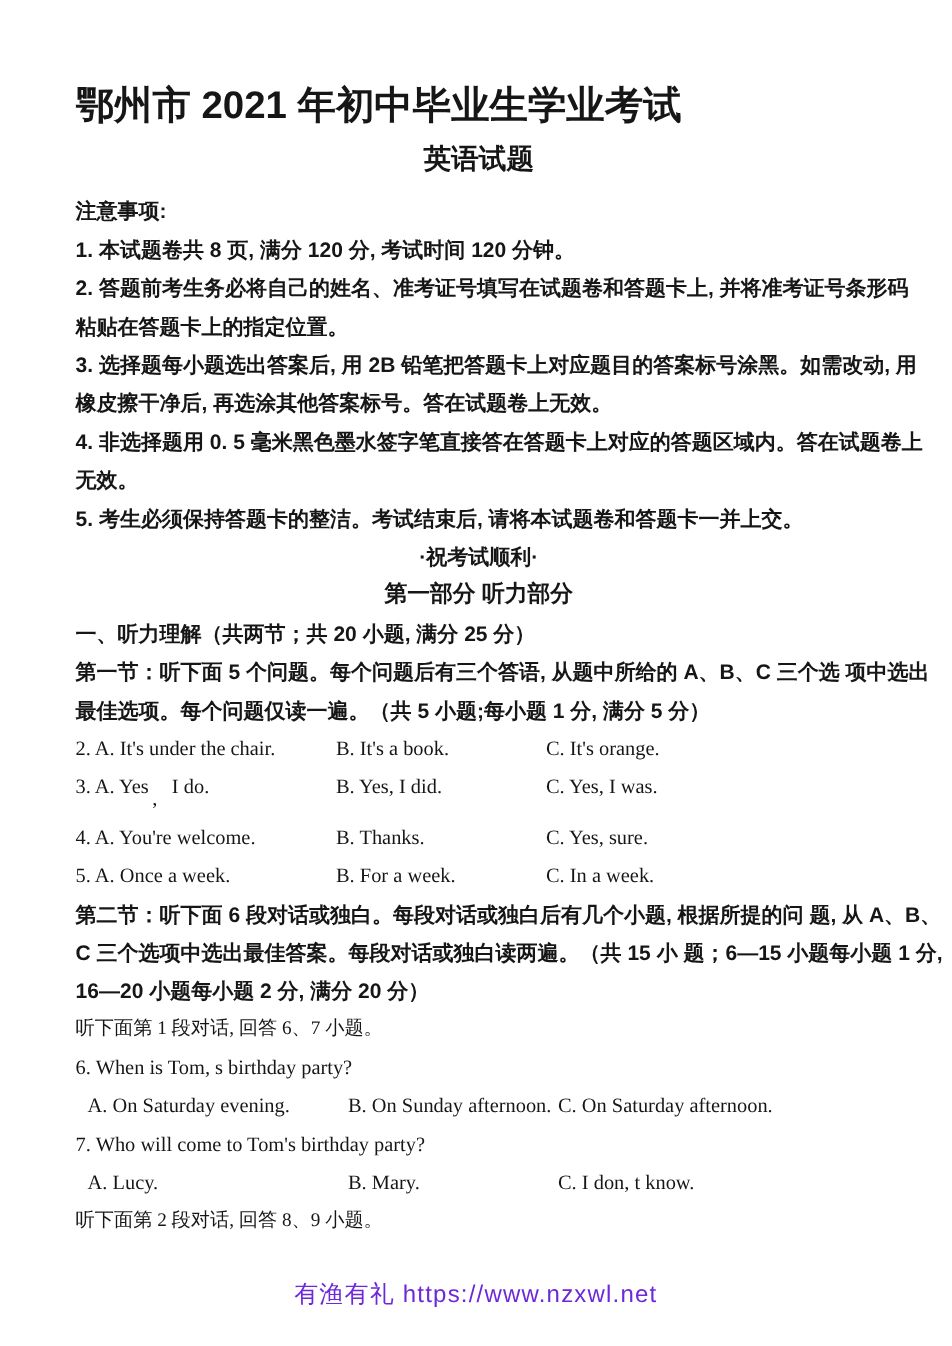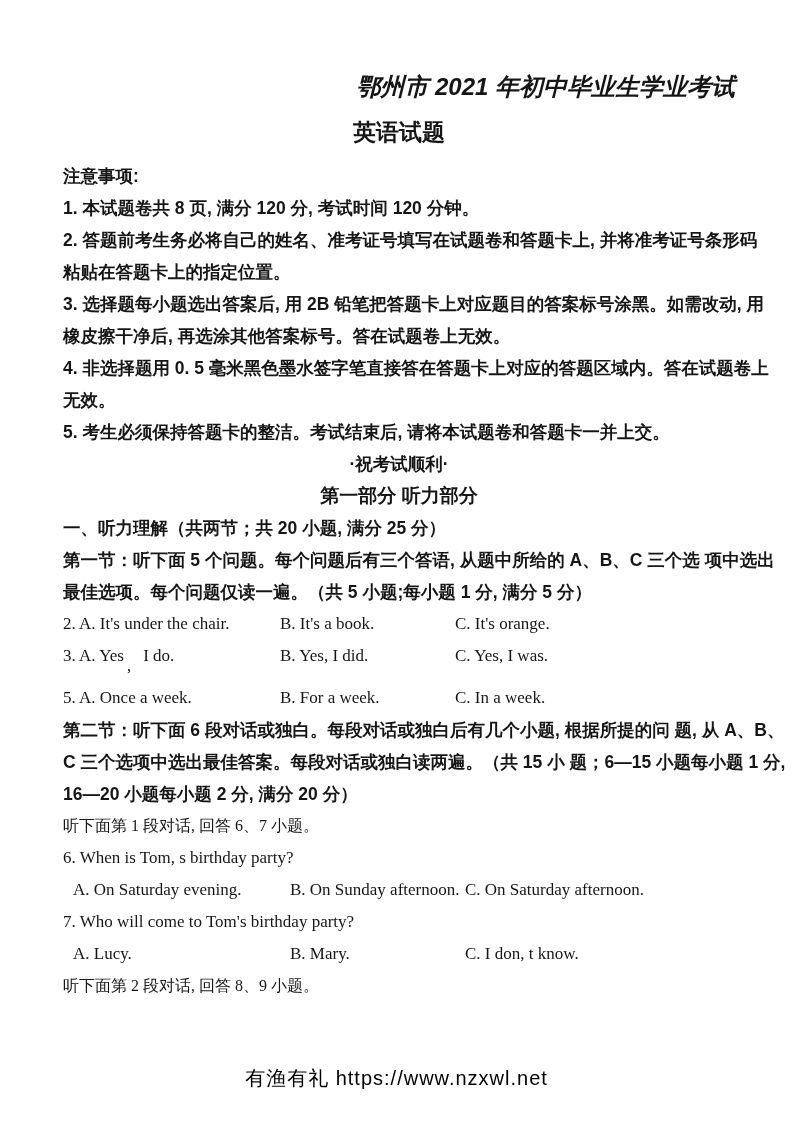--- a/index.html
+++ b/index.html
@@ -6,27 +6,26 @@
   .page {
     position:relative;
     width:793px; height:1122px;
     background:#ffffff;
     color:#161616;
     font-family:"Liberation Serif", serif;
     overflow:hidden;
   }
   .content { padding:60px 58px 0 63px; }
   .title {
-    text-align:right;
+    text-align:left;
     font-family:"Liberation Sans", sans-serif;
     font-weight:bold;
-    font-size:24px;
+    font-size:32px;
     line-height:26px;
     margin:14px 0 0 0;
-    font-style:italic;
   }
   .subtitle {
     text-align:center;
     font-family:"Liberation Sans", sans-serif;
     font-weight:bold;
     font-size:23px;
     line-height:24px;
     margin:20px 0 16px 0;
   }
   .body-lines { margin-top:10px; }
@@ -60,21 +59,21 @@
     margin:0 12px 0 3px;
   }
   .footer {
     position:absolute;
     left:0; right:0;
     bottom:30px;
     text-align:center;
     font-family:"Liberation Sans", sans-serif;
     font-size:20px;
     letter-spacing:1px;
-    color:#000000;
+    color:#6d28d9;
   }
 </style>
 </head>
 <body>
 
 <div class="page">
   <div class="content">
 
     <h1 class="title">鄂州市 2021 年初中毕业生学业考试</h1>
     <h2 class="subtitle">英语试题</h2>
@@ -104,20 +103,25 @@
         <span class="col-a">2. A. It's under the chair.</span>
         <span class="col-b">B. It's a book.</span>
         <span class="col-c">C. It's orange.</span>
       </div>
       <div class="line eng opt-row gap-after">
         <span class="col-a"><span>3. A. Yes</span><span class="low-comma">,</span><span>I do.</span></span>
         <span class="col-b">B. Yes, I did.</span>
         <span class="col-c">C. Yes, I was.</span>
       </div>
       <div class="line eng opt-row">
+        <span class="col-a">4. A. You're welcome.</span>
+        <span class="col-b">B. Thanks.</span>
+        <span class="col-c">C. Yes, sure.</span>
+      </div>
+      <div class="line eng opt-row">
         <span class="col-a">5. A. Once a week.</span>
         <span class="col-b">B. For a week.</span>
         <span class="col-c">C. In a week.</span>
       </div>
 
       <div class="line bold-cn">第二节：听下面 6 段对话或独白。每段对话或独白后有几个小题, 根据所提的问  题, 从 A、B、</div>
       <div class="line bold-cn">C 三个选项中选出最佳答案。每段对话或独白读两遍。（共 15 小  题；6—15 小题每小题 1 分,</div>
       <div class="line bold-cn">16—20 小题每小题 2 分, 满分 20 分）</div>
 
       <div class="line hint-cn">听下面第 1 段对话, 回答 6、7 小题。</div>

